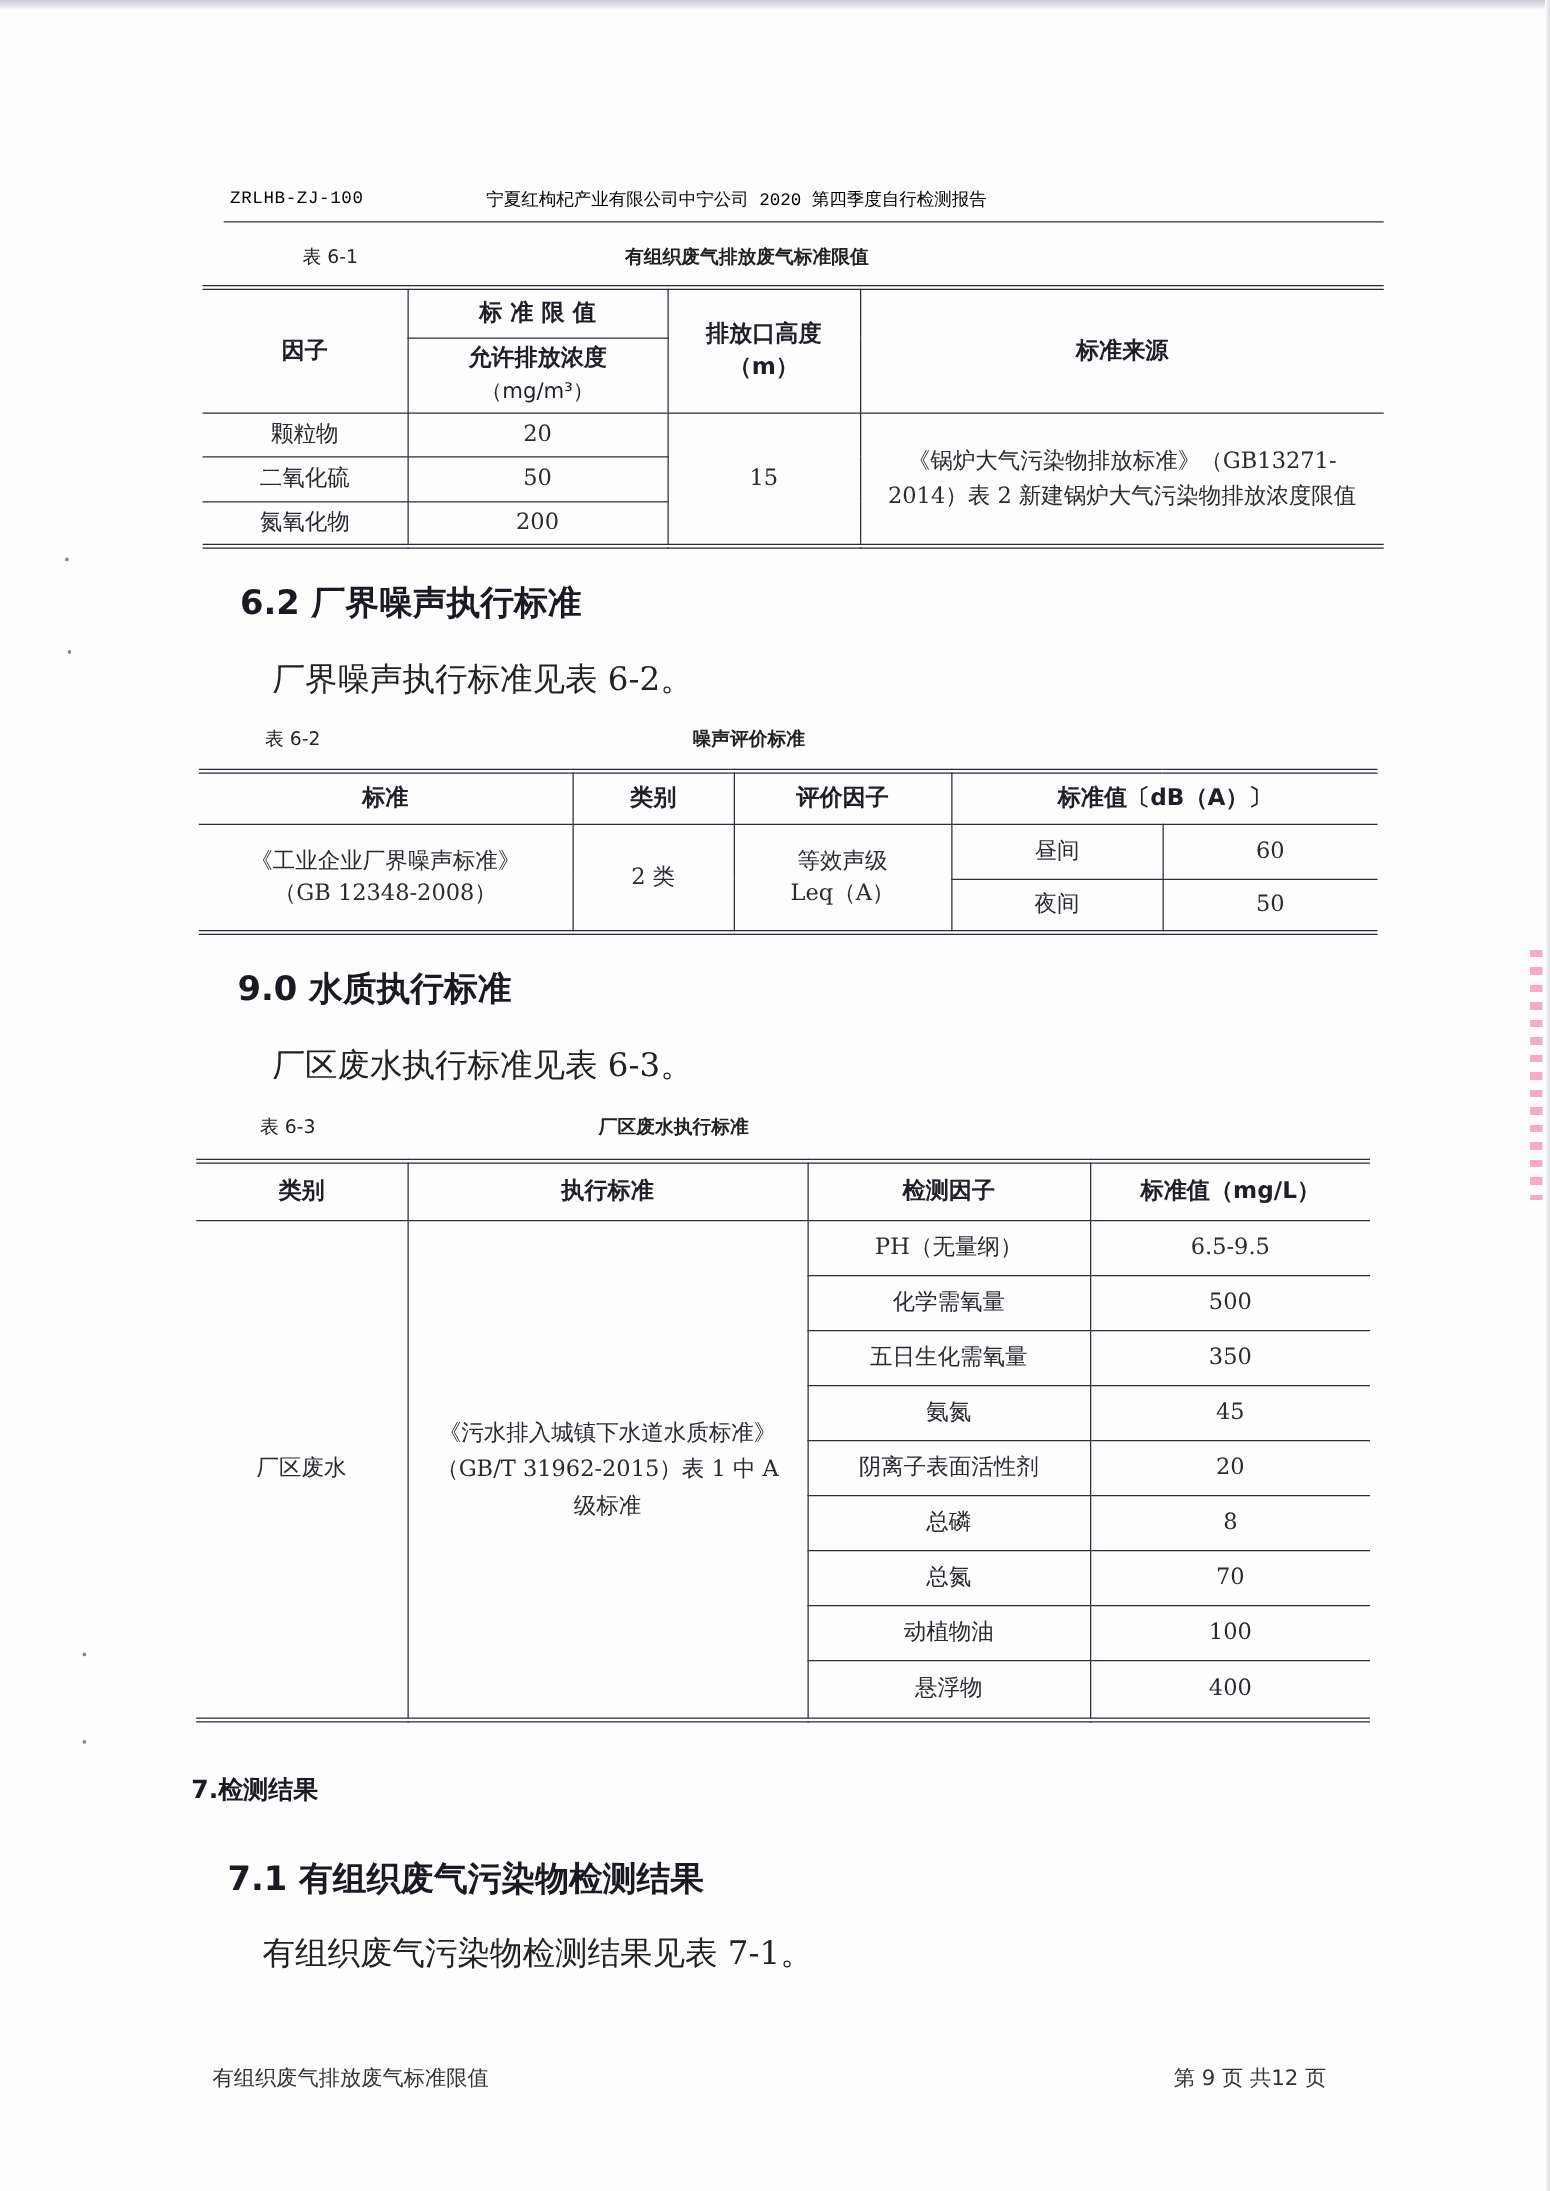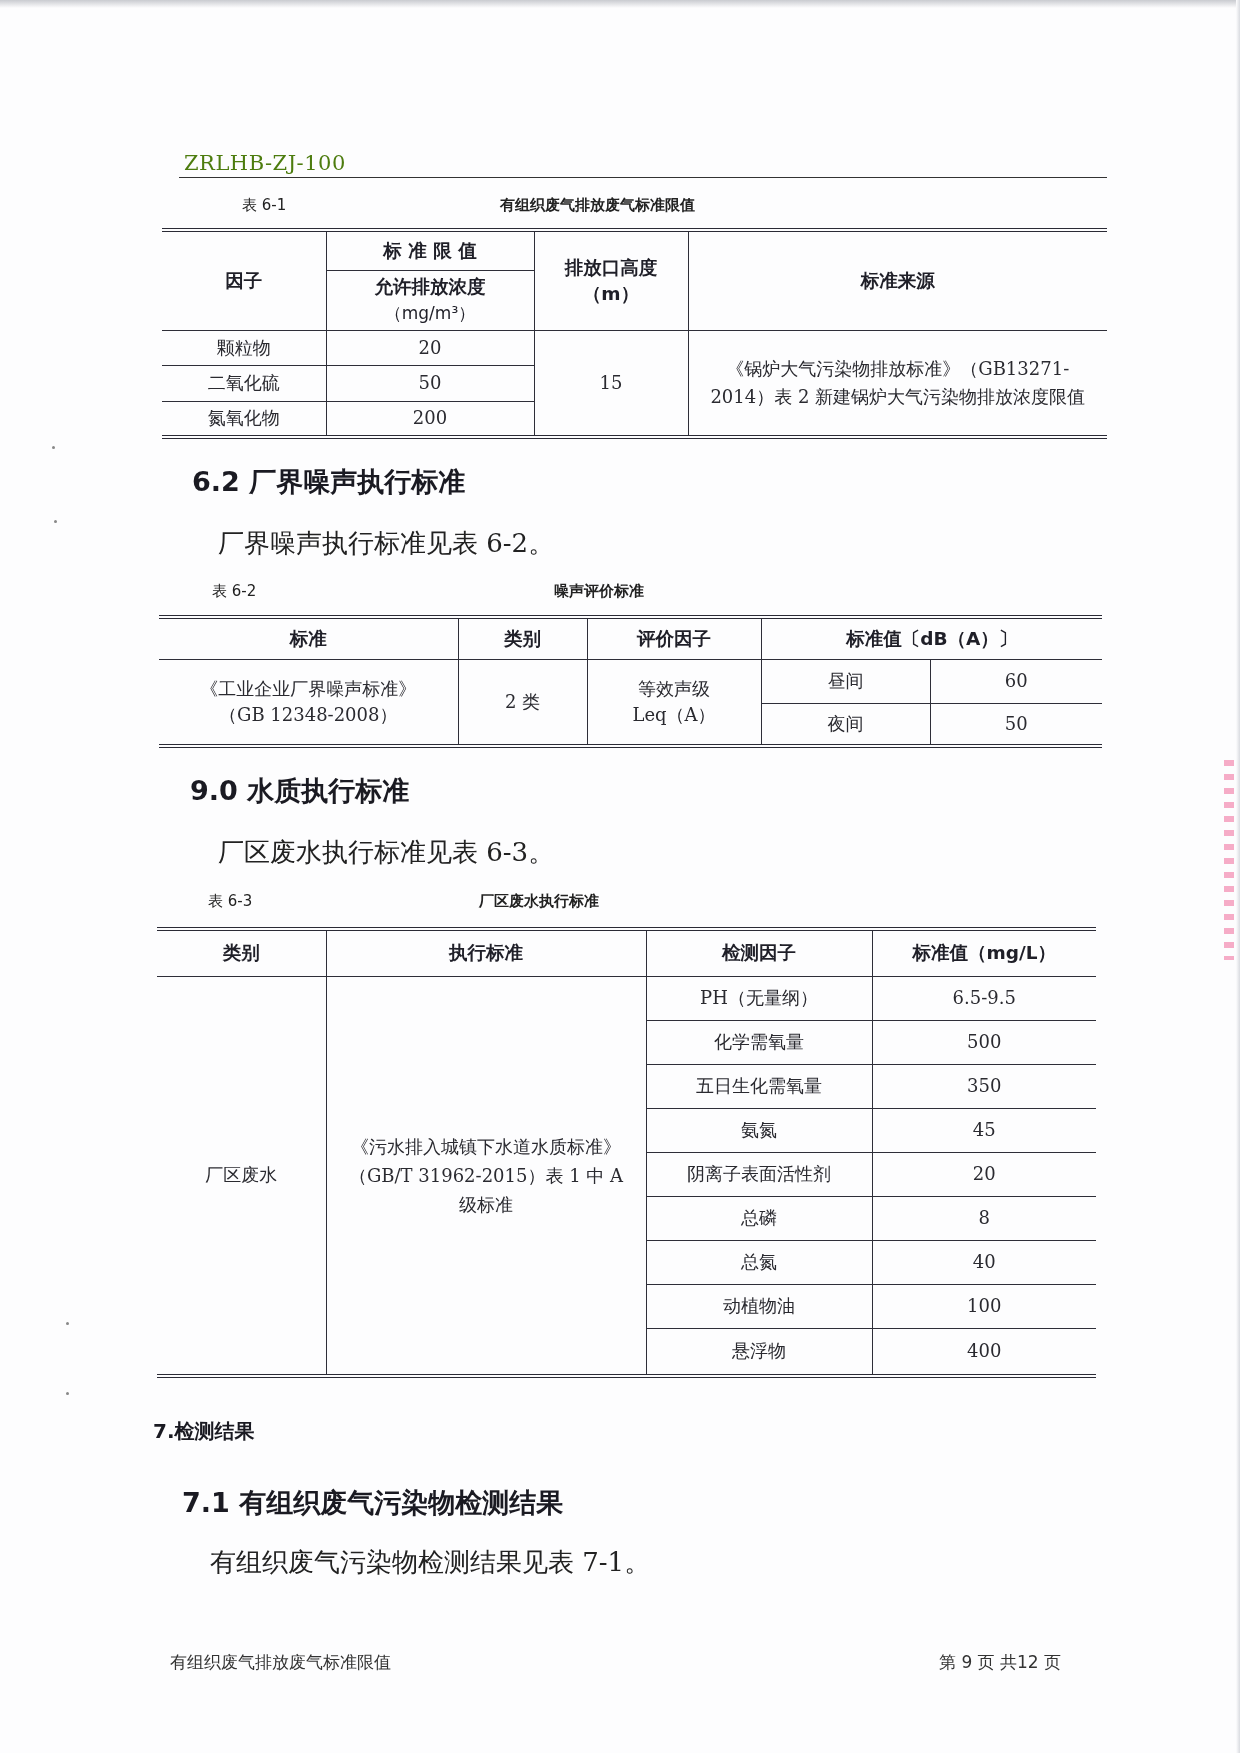--- a/index.html
+++ b/index.html
@@ -1,21 +1,21 @@
 <!DOCTYPE html>
 <html><head>
 <meta charset="utf-8">
 <style>
   html, body { margin:0; padding:0; }
   body { width:1240px; height:1753px; background:#fdfdfe; position:relative; overflow:hidden;
          font-family:"DejaVu Serif","Liberation Serif",serif; color:#1f1f28; }
   .abs { position:absolute; }
   .topshadow { left:0; top:0; width:1240px; height:8px; background:linear-gradient(#c9cbd0,#fdfdfe); }
   .rightedge { right:0; top:0; width:4px; height:1753px; background:linear-gradient(90deg,#fdfdfe,#d9dbe0); }
-  .hdr { left:179px; top:151px; width:928px; height:26px; font-size:21px; color:#4d7c0f; }
+  .hdr { left:179px; top:151px; width:928px; height:26px; font-size:14px; color:#000000;font-family:Liberation Mono, monospace; }
   .hdr .code { position:absolute; left:5px; top:0; letter-spacing:0.5px; }
   .hdr .title { position:absolute; left:210px; top:0; }
   .hdr-line { left:179px; top:177px; width:928px; height:0; border-top:1.5px solid #333; }
   .caption { font-family:"DejaVu Sans","Liberation Sans",sans-serif; font-size:15px; color:#222; }
   .caption .num { position:absolute; left:0; top:0; }
   .caption .ttl { position:absolute; top:0; white-space:nowrap; font-weight:bold; }
   table.grid { position:absolute; border-collapse:collapse; table-layout:fixed;
                border-top:4px double #2a2a35; border-bottom:4px double #2a2a35; }
   table.grid td { border:1.3px solid #2e2e38; text-align:center; vertical-align:middle; padding:0 6px;
                   font-size:18px; line-height:26px; color:#2a2a30; }
@@ -36,20 +36,21 @@
 <div class="abs topshadow"></div>
 <div class="abs rightedge"></div>
 <div class="abs stamp"></div>
 <div class="abs dot" style="left:52px;top:446px"></div>
 <div class="abs dot" style="left:54px;top:520px"></div>
 <div class="abs dot" style="left:66px;top:1322px"></div>
 <div class="abs dot" style="left:66px;top:1392px"></div>
 
 <div class="abs hdr">
   <span class="code">ZRLHB-ZJ-100</span>
+  <span class="title">宁夏红枸杞产业有限公司中宁公司 2020 第四季度自行检测报告</span>
 </div>
 <div class="abs hdr-line"></div>
 
 <div class="abs caption" style="left:242px;top:196px;width:860px;height:28px;">
   <span class="num">表 6-1</span>
   <span class="ttl" style="left:258px;">有组织废气排放废气标准限值</span>
 </div>
 <table class="grid" style="left:162px;top:228px;width:945px;">
   <colgroup>
       <col style="width:164px">
@@ -174,21 +175,21 @@
   <tr style="height:44px">
     <td>阴离子表面活性剂</td>
     <td>20</td>
   </tr>
   <tr style="height:44px">
     <td>总磷</td>
     <td>8</td>
   </tr>
   <tr style="height:44px">
     <td>总氮</td>
-    <td>40</td>
+    <td>70</td>
   </tr>
   <tr style="height:44px">
     <td>动植物油</td>
     <td>100</td>
   </tr>
   <tr style="height:48px">
     <td>悬浮物</td>
     <td>400</td>
   </tr>
 </tbody>

